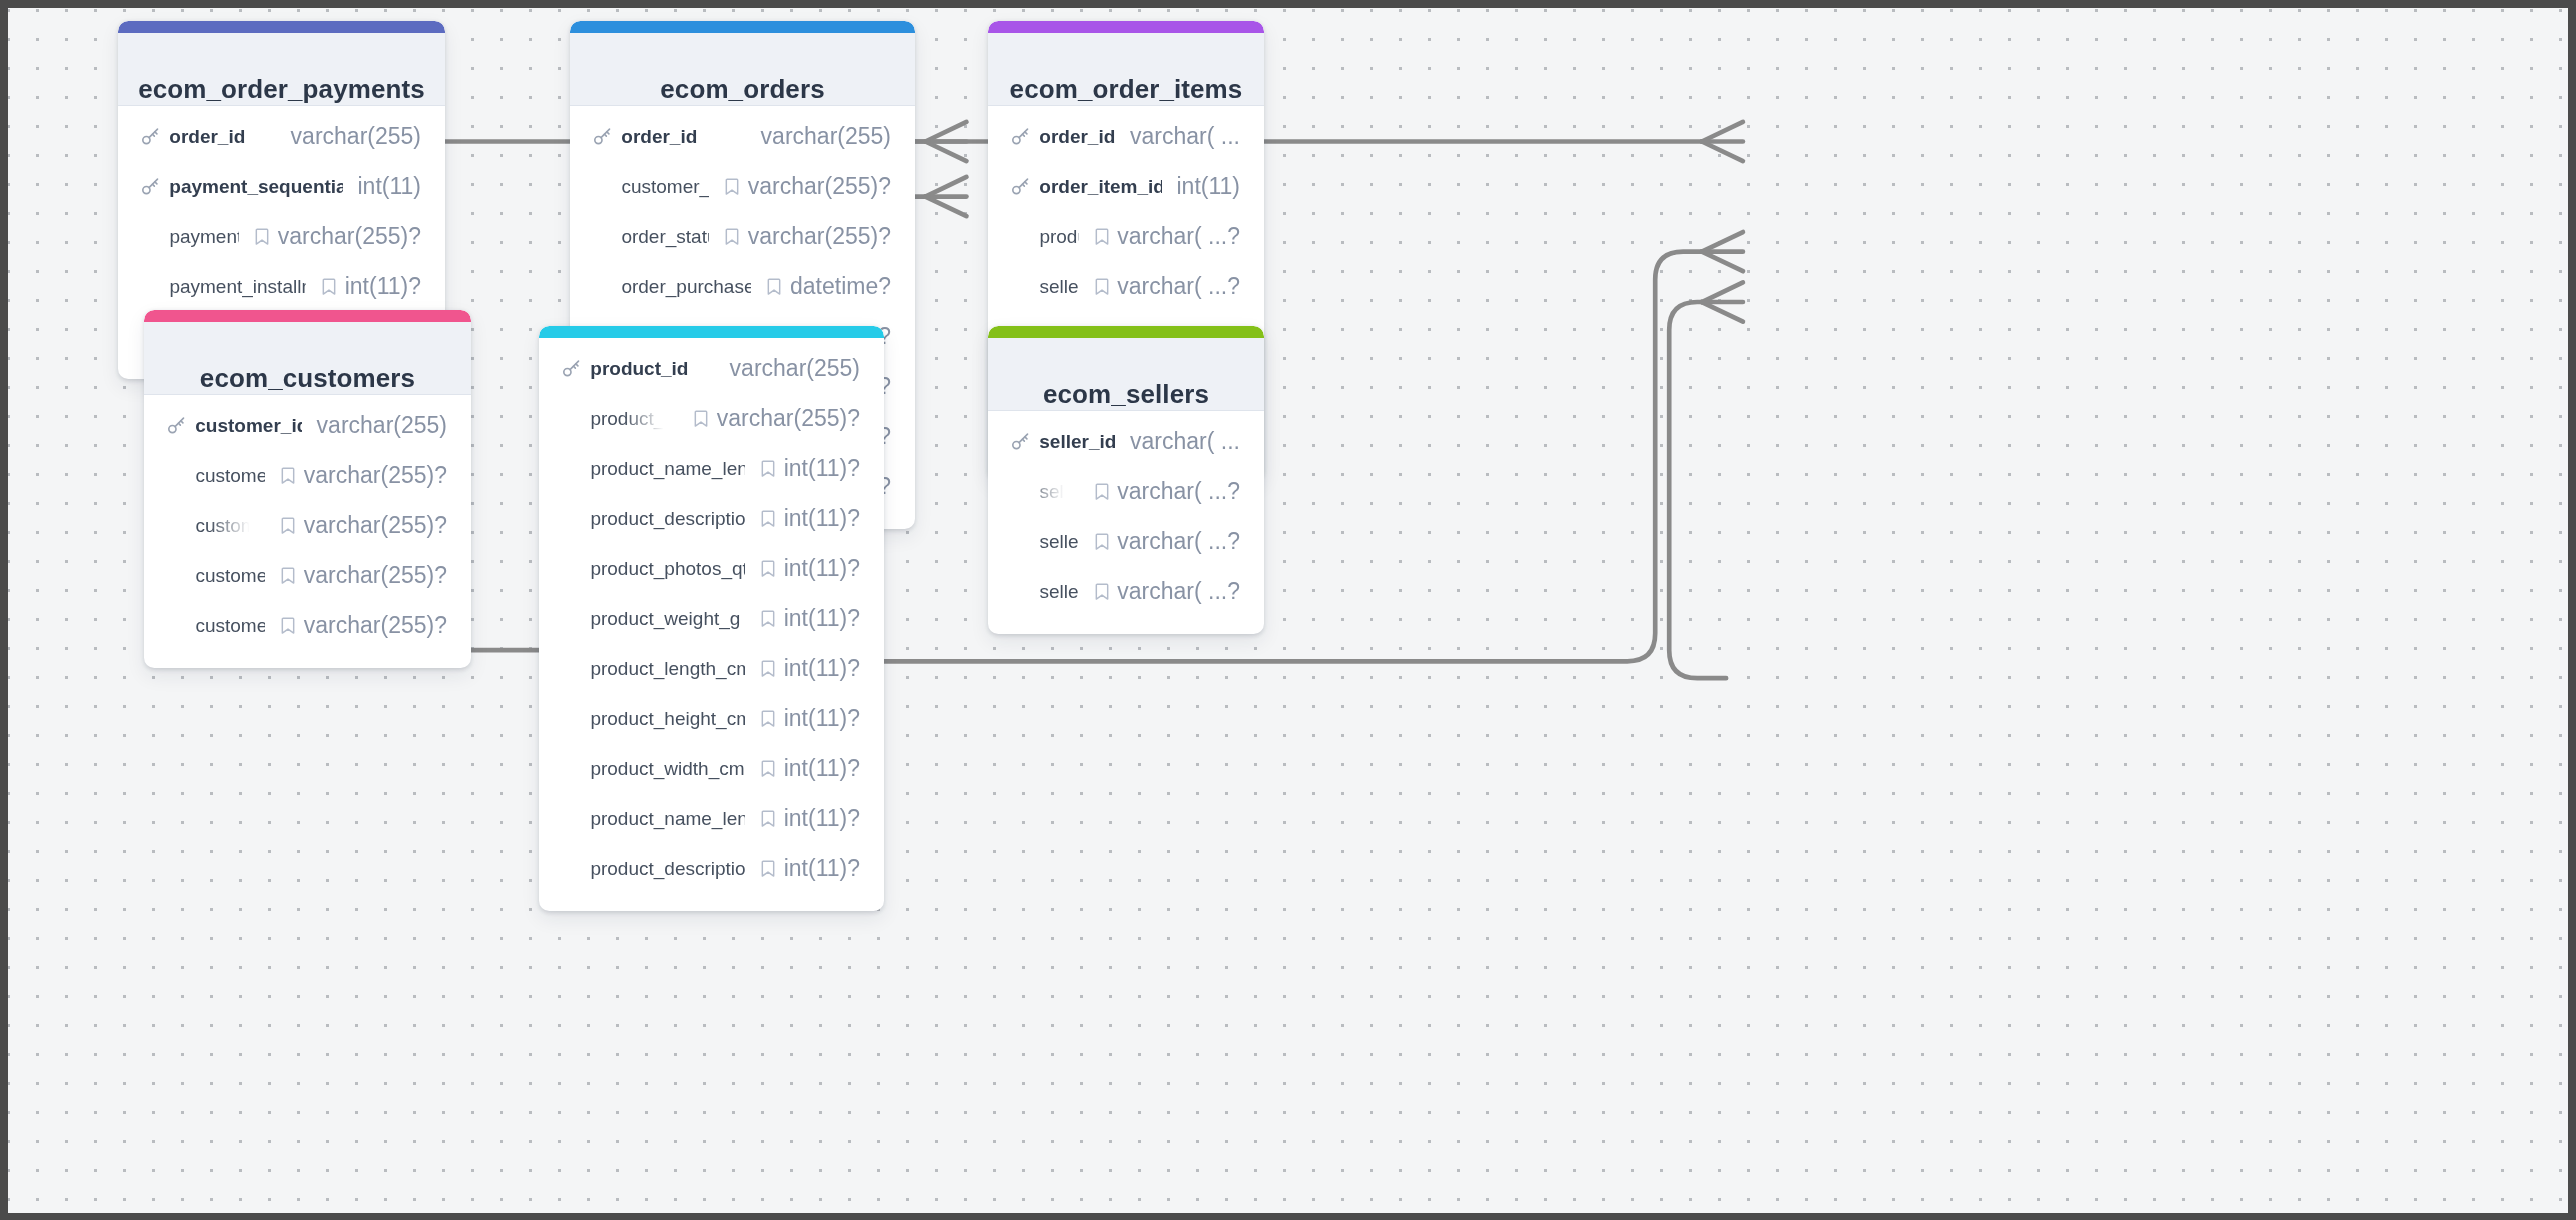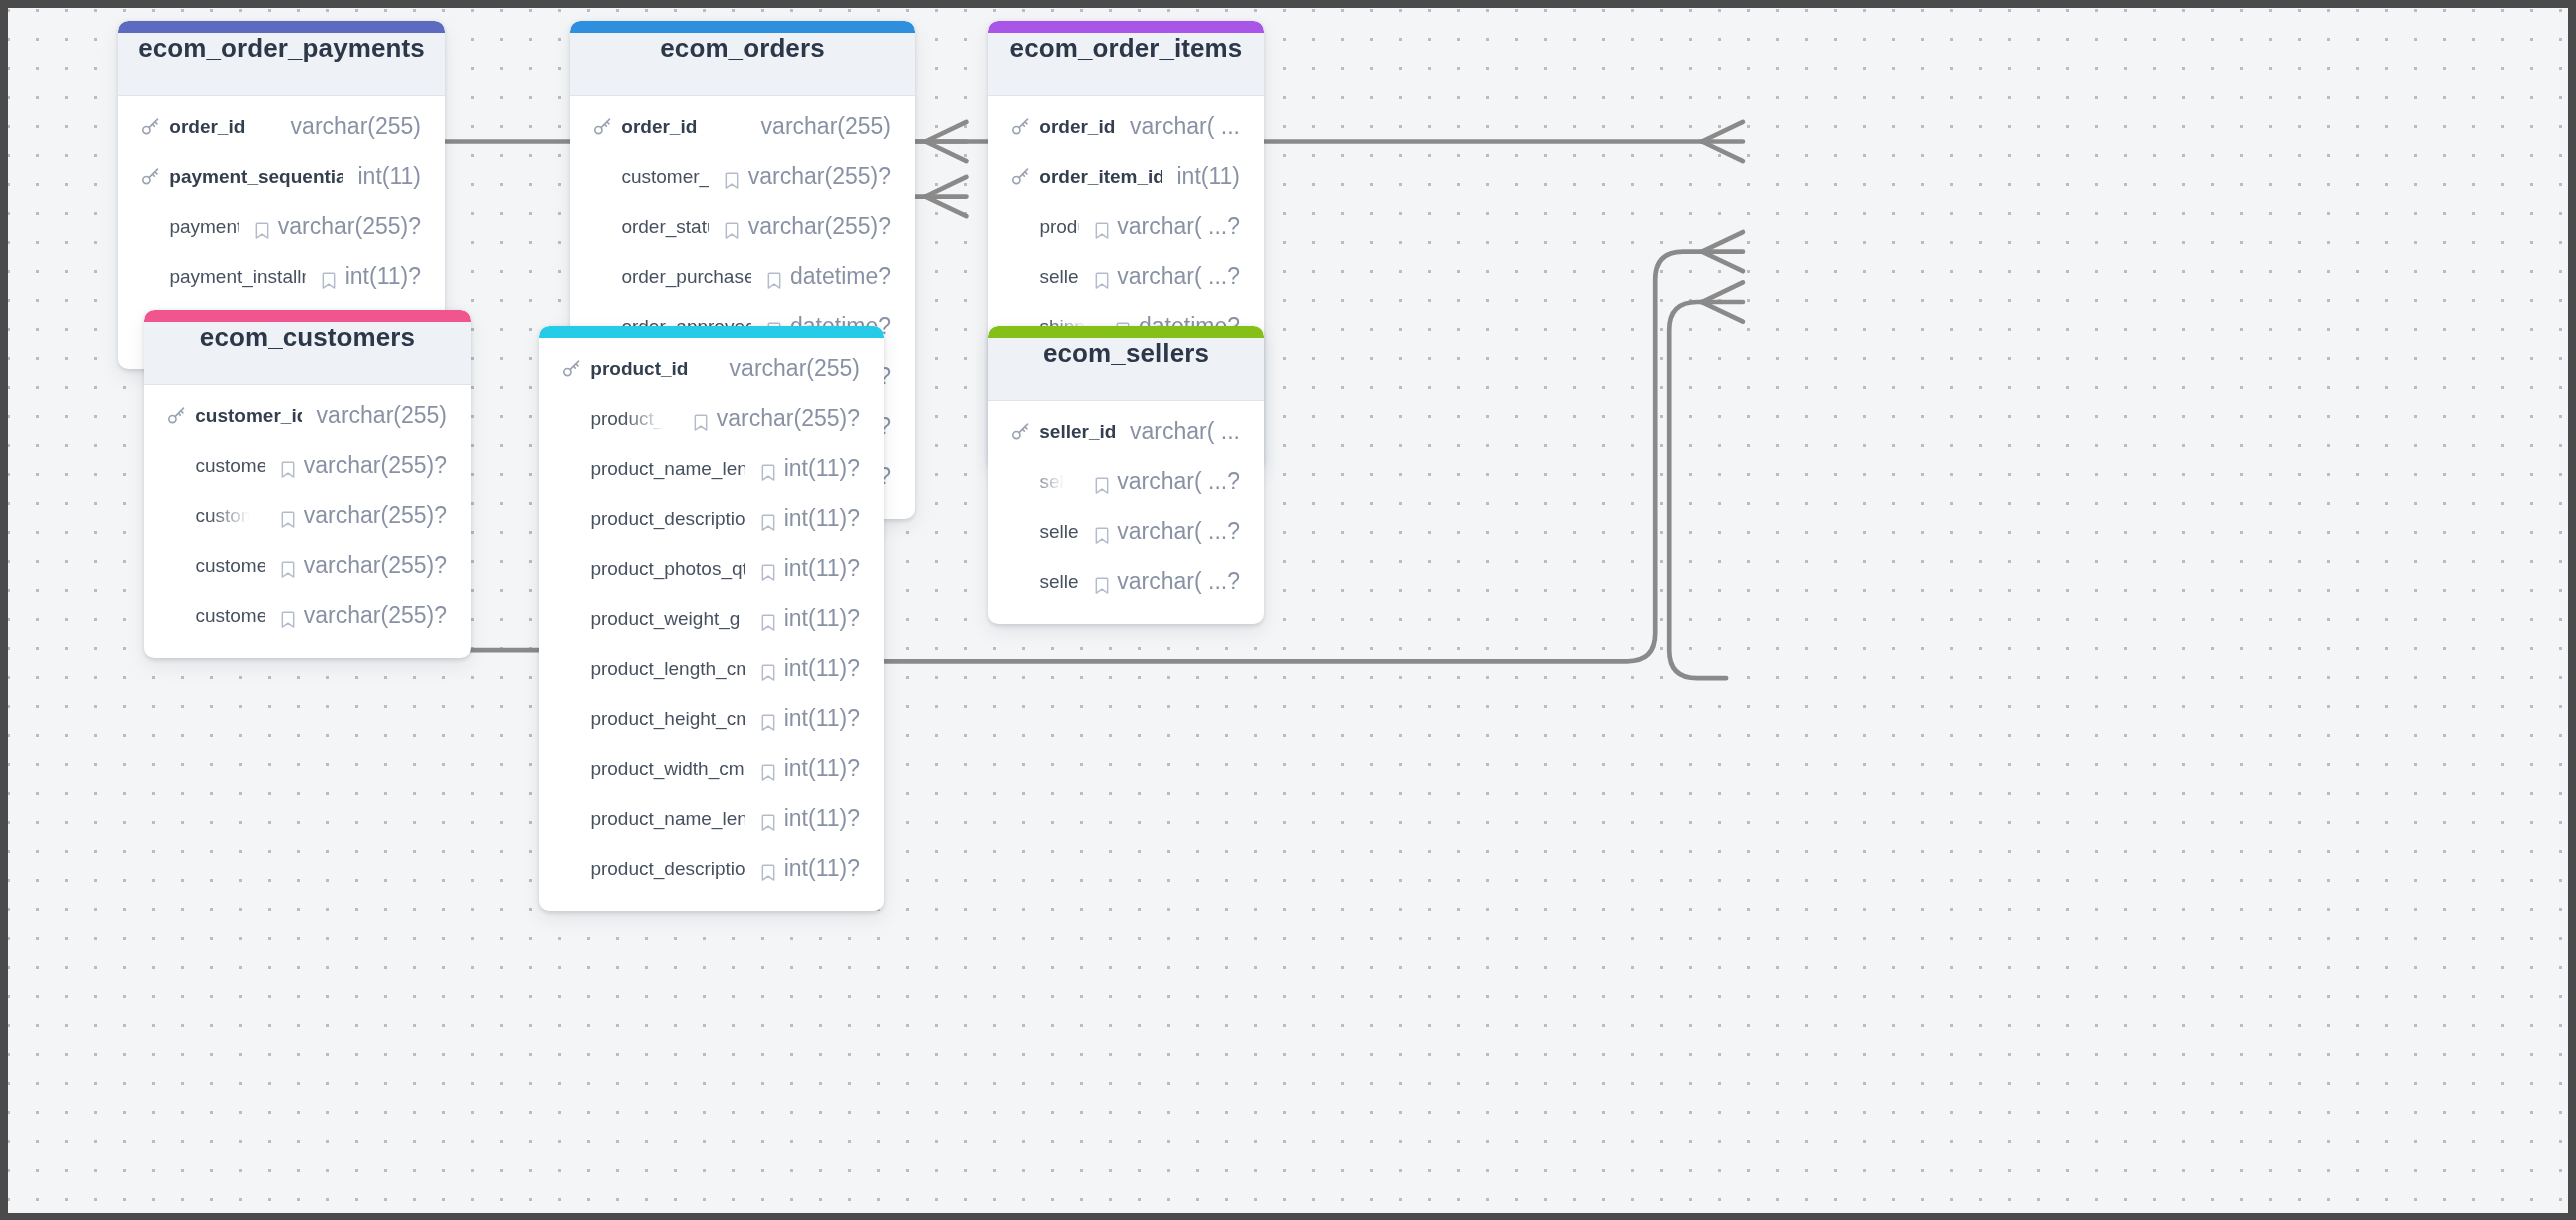--- a/index.html
+++ b/index.html
@@ -40,23 +40,23 @@
     overflow: hidden;
   }
   .accent {
     height: 12px;
     width: 100%;
     border-radius: 10.3px 10.3px 0 0;
   }
   .thead {
     background: #eef1f6;
     border-bottom: 0.9px solid #dfe4ec;
-    height: 63px;
+    height: 73px;
     display: flex;
-    align-items: flex-start;
+    align-items: flex-end;
     justify-content: center;
   }
   .ttitle {
     font-size: 26px;
     font-weight: bold;
     color: #2c3748;
     letter-spacing: 0.1px;
     white-space: nowrap;
   }
   .tbody { padding: 5.6px 0 17px 0; }
@@ -78,21 +78,21 @@
     min-width: 0;
   }
   .row.pk .fname { font-weight: bold; color: #333e4f; }
   .ftype {
     font-size: 23px;
     color: #8892a4;
     margin-left: auto;
     padding-left: 15px;
     flex: 0 0 auto;
     display: flex;
-    align-items: flex-end;
+    align-items: center;
     gap: 7.5px;
     overflow: hidden;
   }
   .keyico {
     flex: 0 0 auto;
     width: 20.5px; height: 20.5px;
     margin-right: 8.4px;
     display: inline-block;
   }
   .keyspacer { width: 29px; flex: 0 0 auto; display:inline-block; }

